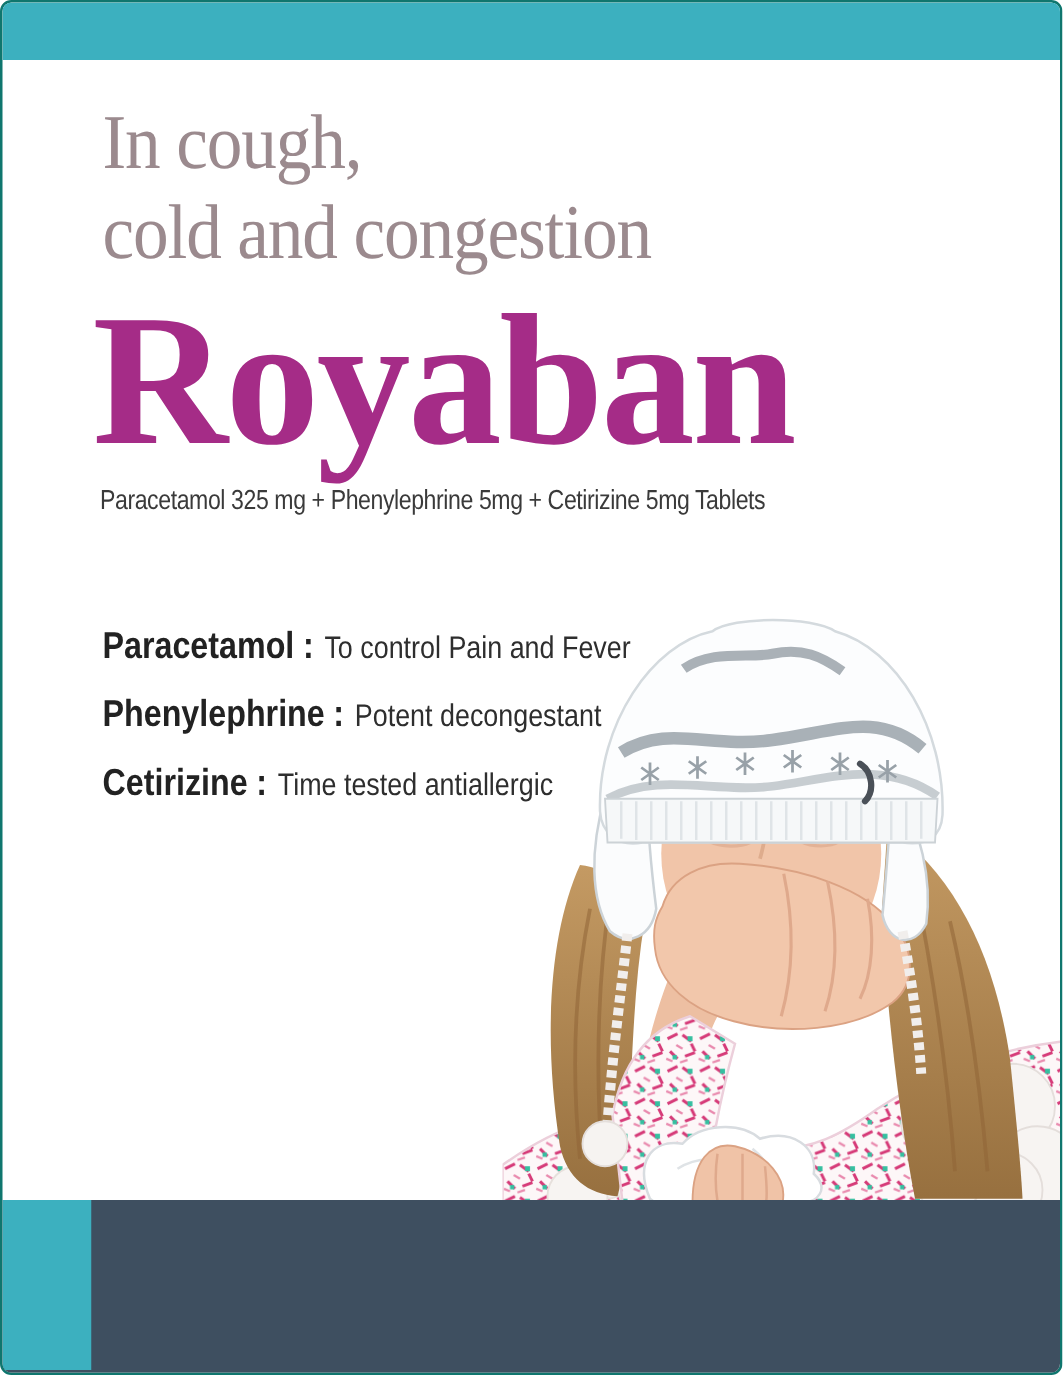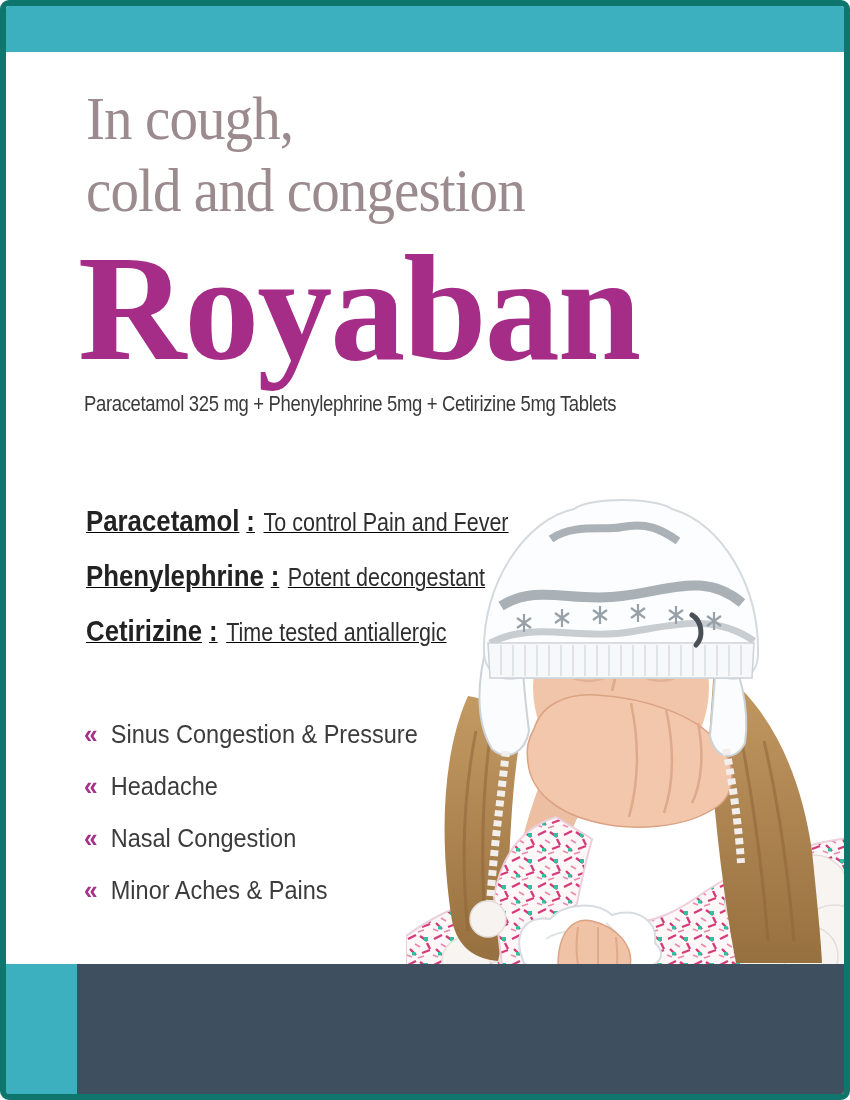--- a/index.html
+++ b/index.html
@@ -1,21 +1,21 @@
 <!DOCTYPE html>
 <html><head>
 <meta charset="utf-8">
 <style>
   html,body{margin:0;padding:0;background:#ffffff;}
   .page{
     position:relative;
     width:850px;height:1100px;
     box-sizing:border-box;
     background:#ffffff;
-    border:6px solid #0f766e;
+    border:2px solid #0f766e;
     border-radius:9px;
     overflow:hidden;
     font-family:"Liberation Sans", sans-serif;
   }
   
   .top-bar{position:absolute;top:0;left:0;right:0;height:46px;background:#3CB0BF;}
   
   .headline{
     position:absolute;left:80px;top:76px;
     font-family:"Liberation Serif", serif;
@@ -36,21 +36,21 @@
     white-space:nowrap;
   }
   .composition{
     position:absolute;left:78px;top:385px;
     font-size:22px;color:#3a3a3a;
     letter-spacing:-0.4px;
     transform:scaleX(0.84);transform-origin:left top;
     white-space:nowrap;
   }
   
-  .ingredients{position:absolute;left:80px;top:487px;text-decoration:underline;}
+  .ingredients{position:absolute;left:80px;top:487px;}
   .ingredient{
     height:55px;line-height:55px;white-space:nowrap;
     transform:scaleX(0.86);transform-origin:left top;
   }
   .ingredient .ing-name{font-weight:700;font-size:30px;color:#222222;}
   .ingredient .ing-colon{font-weight:700;font-size:30px;color:#222222;margin:0 10px 0 8px;}
   .ingredient .ing-desc{font-size:25px;color:#2e2e2e;}
   
   .benefits{position:absolute;left:78px;top:702px;}
   .benefit{
@@ -108,34 +108,20 @@
       <span class="ing-name">Paracetamol</span><span class="ing-colon">:</span><span class="ing-desc">To control Pain and Fever</span>
     </div>
     <div class="ingredient">
       <span class="ing-name">Phenylephrine</span><span class="ing-colon">:</span><span class="ing-desc">Potent decongestant</span>
     </div>
     <div class="ingredient">
       <span class="ing-name">Cetirizine</span><span class="ing-colon">:</span><span class="ing-desc">Time tested antiallergic</span>
     </div>
   </div>
 
-  <div class="benefits">
-    <div class="benefit">
-      <span class="mark">«</span><span class="benefit-text">Sinus Congestion &amp; Pressure</span>
-    </div>
-    <div class="benefit">
-      <span class="mark">«</span><span class="benefit-text">Headache</span>
-    </div>
-    <div class="benefit">
-      <span class="mark">«</span><span class="benefit-text">Nasal Congestion</span>
-    </div>
-    <div class="benefit">
-      <span class="mark">«</span><span class="benefit-text">Minor Aches &amp; Pains</span>
-    </div>
-  </div>
 
   <svg class="photo" viewBox="0 0 450 475" xmlns="http://www.w3.org/2000/svg" aria-hidden="true">
     <defs>
       <linearGradient id="hairGrad" x1="0" y1="0" x2="0" y2="1">
         <stop offset="0" stop-color="#c49a63"></stop>
         <stop offset="1" stop-color="#97703f"></stop>
       </linearGradient>
       <pattern id="jp" width="26" height="26" patternUnits="userSpaceOnUse">
         <rect width="26" height="26" fill="#fdf7f8"></rect>
         <path d="M2,6 l8,-4 M14,3 l7,5 M4,16 l6,6 M16,20 l8,-3 M21,10 l3,6" stroke="#d63a78" stroke-width="2.4" fill="none"></path>

